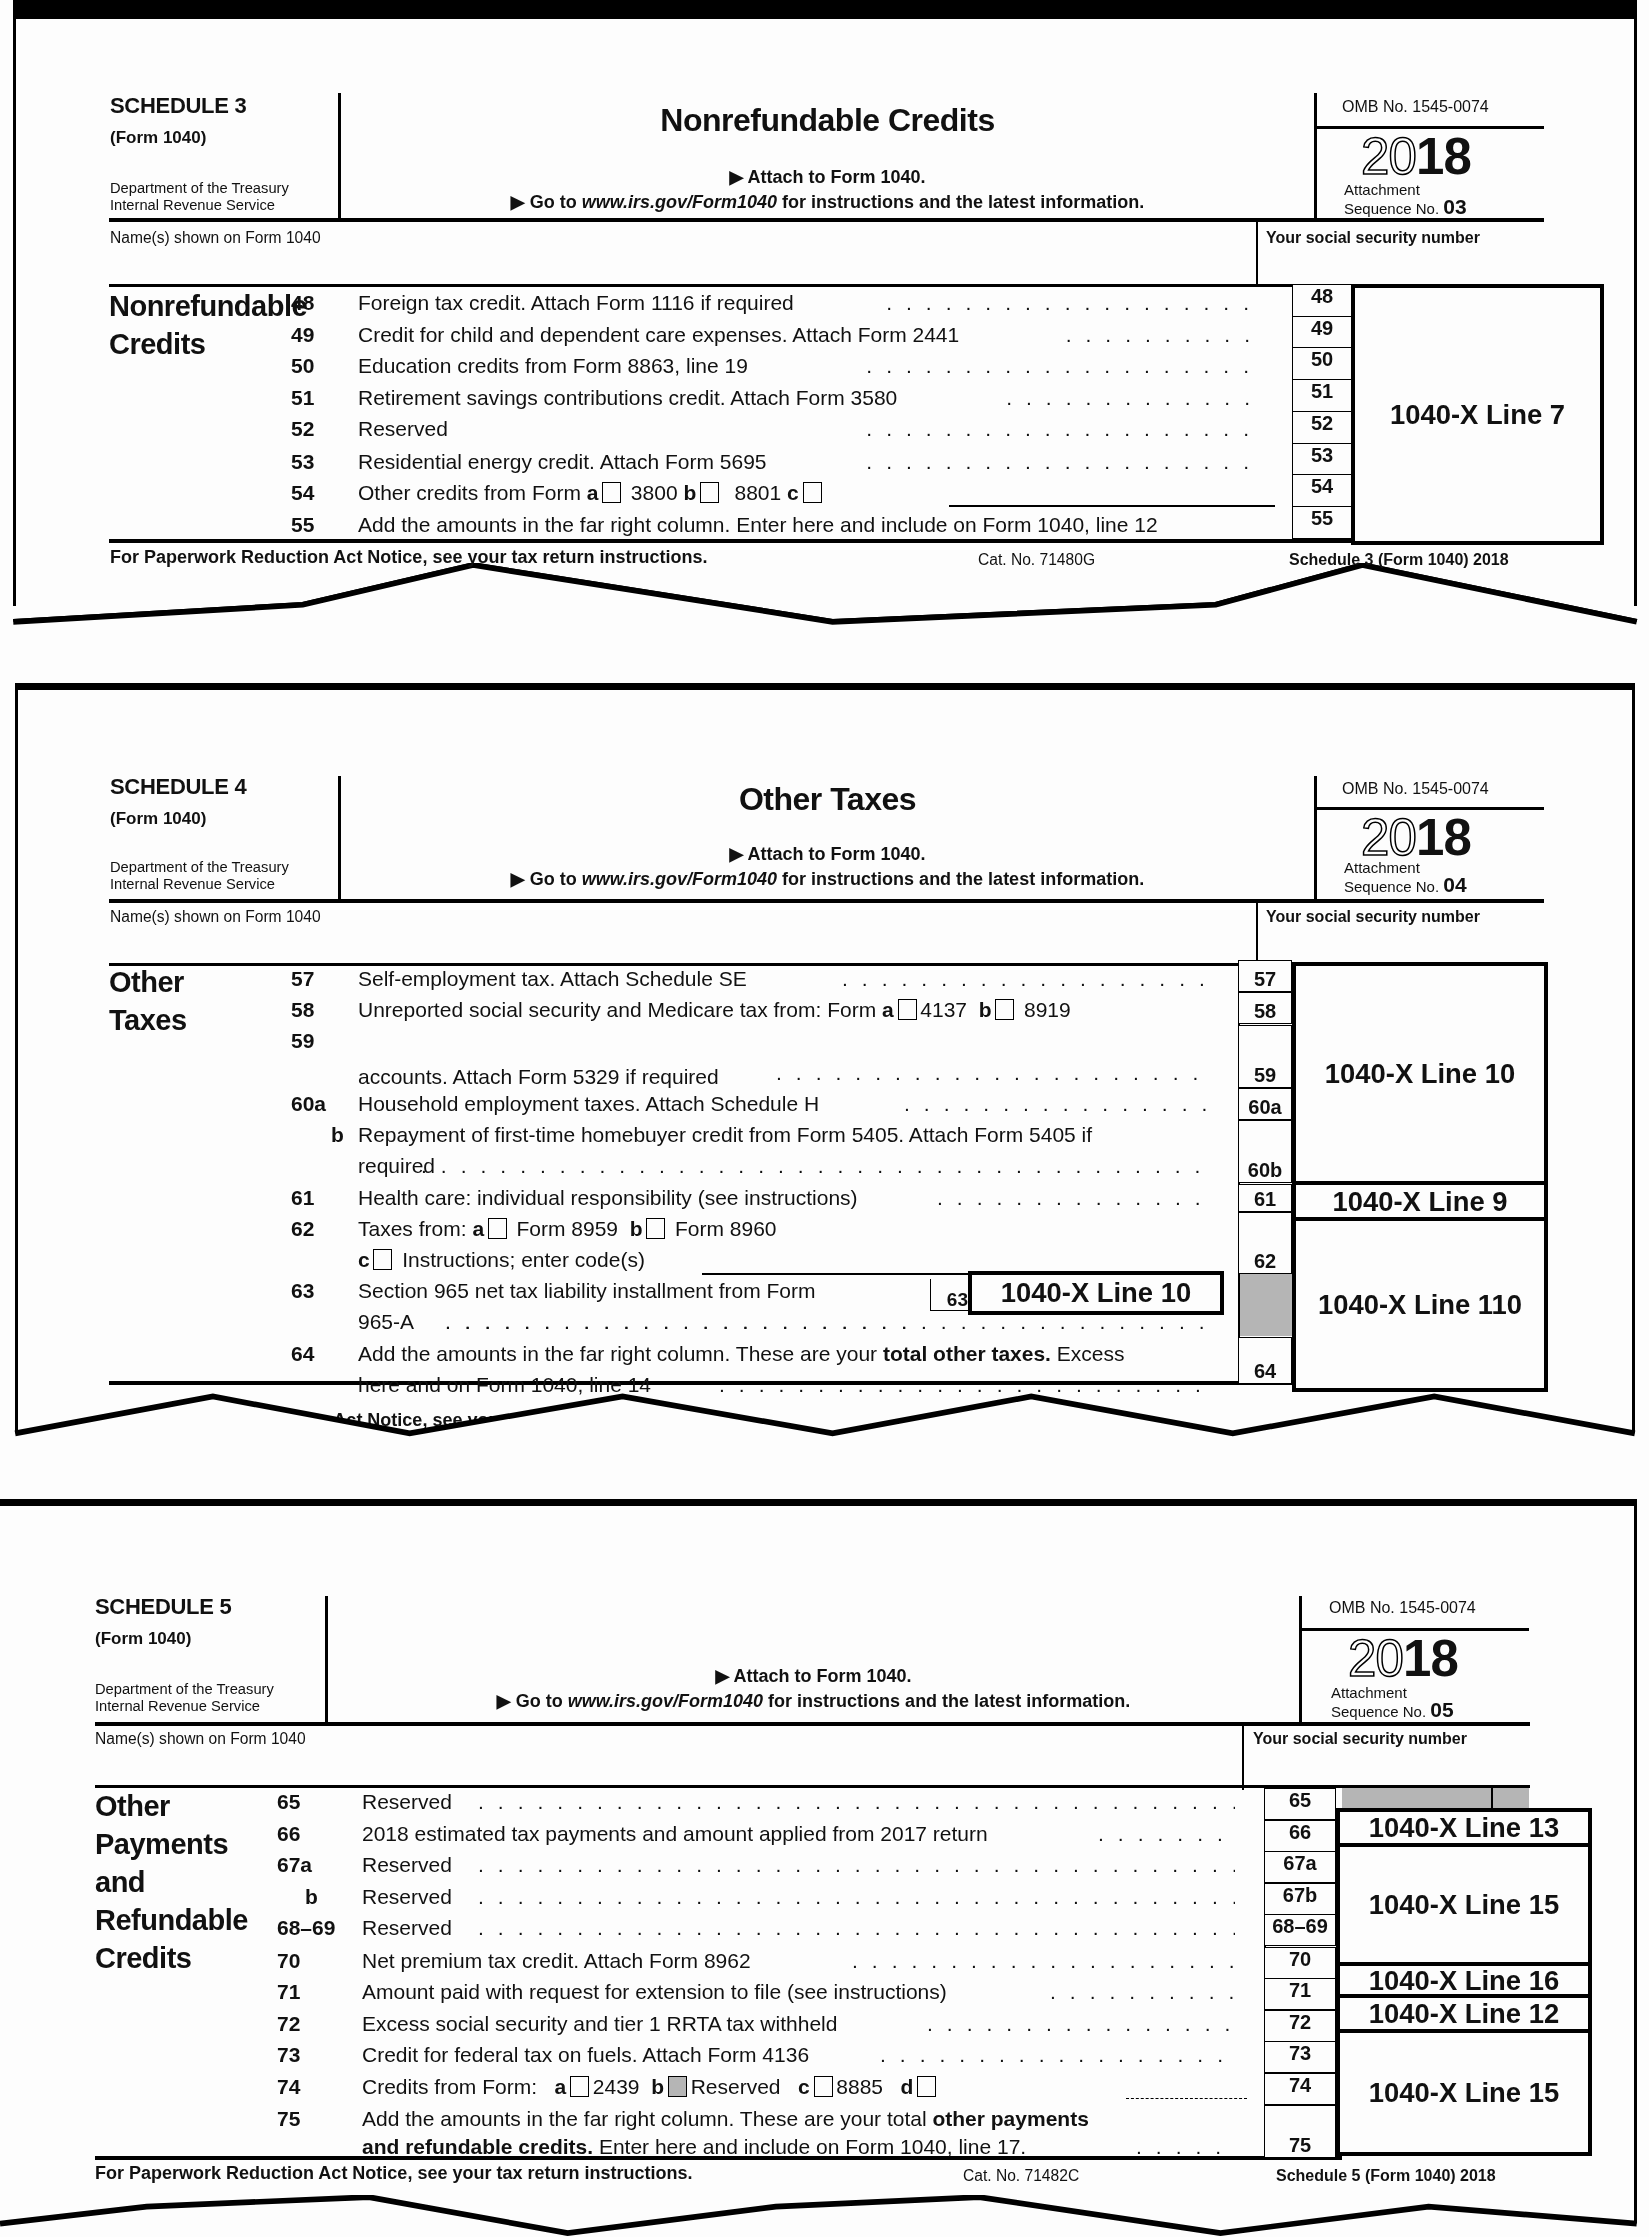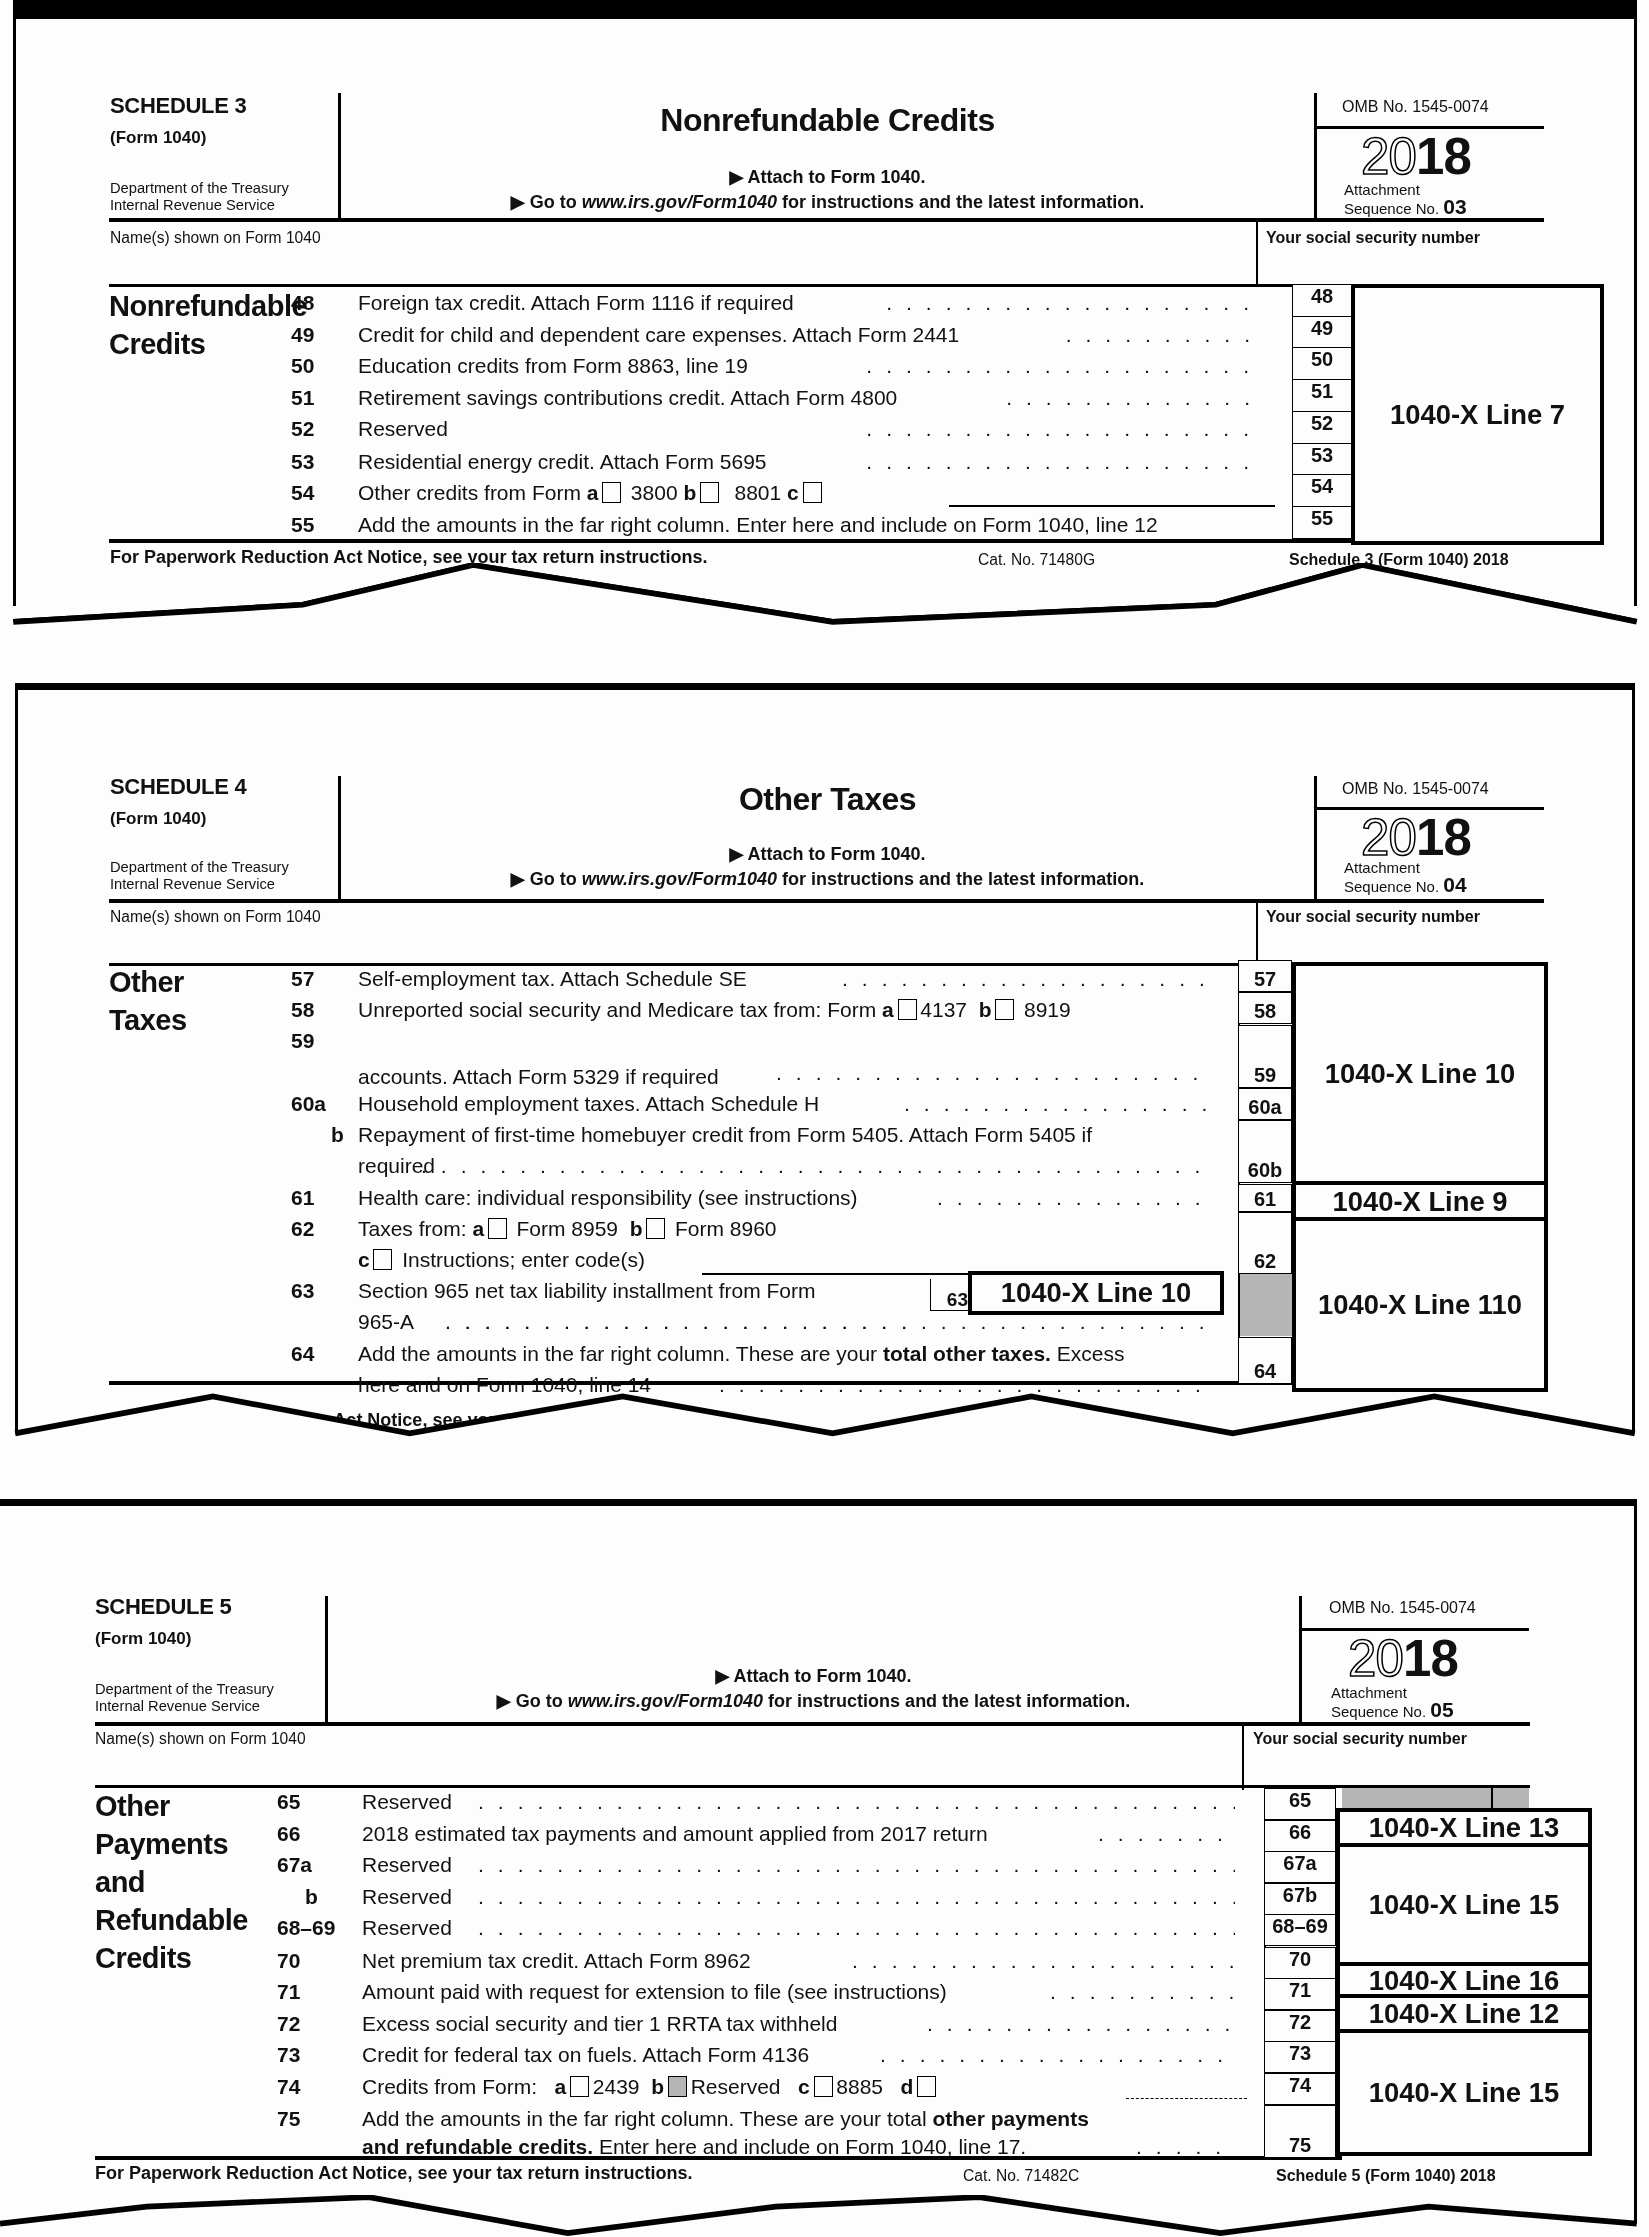--- a/index.html
+++ b/index.html
@@ -99,21 +99,21 @@
     <div class="box" style="left: 1292px; top: 284px; width: 60px; height: 33px;"><span>48</span></div>
     <div class="ln" style="left: 291px; top: 323px;">49</div>
     <div class="txt" style="left: 358px; top: 323px;"><span>Credit for child and dependent care expenses. Attach Form 2441</span></div>
     <div class="txt dots" style="left: 1065px; top: 323px; width: 199px; overflow: hidden; text-align: right; direction: rtl;">........................................</div>
     <div class="box" style="left: 1292px; top: 316px; width: 60px; height: 33px;"><span>49</span></div>
     <div class="ln" style="left: 291px; top: 354px;">50</div>
     <div class="txt" style="left: 358px; top: 354px;"><span>Education credits from Form 8863, line 19</span></div>
     <div class="txt dots" style="left: 861px; top: 354px; width: 402px; overflow: hidden; text-align: right; direction: rtl;">........................................</div>
     <div class="box" style="left: 1292px; top: 347px; width: 60px; height: 33px;"><span>50</span></div>
     <div class="ln" style="left: 291px; top: 386px;">51</div>
-    <div class="txt" style="left: 358px; top: 386px;"><span>Retirement savings contributions credit. Attach Form 4800</span></div>
+    <div class="txt" style="left: 358px; top: 386px;"><span>Retirement savings contributions credit. Attach Form 3580</span></div>
     <div class="txt dots" style="left: 994px; top: 386px; width: 270px; overflow: hidden; text-align: right; direction: rtl;">........................................</div>
     <div class="box" style="left: 1292px; top: 379px; width: 60px; height: 33px;"><span>51</span></div>
     <div class="ln" style="left: 291px; top: 417px;">52</div>
     <div class="txt" style="left: 358px; top: 417px;"><span>Reserved</span></div>
     <div class="txt dots" style="left: 861px; top: 417px; width: 402px; overflow: hidden; text-align: right; direction: rtl;">........................................</div>
     <div class="box" style="left: 1292px; top: 411px; width: 60px; height: 33px;"><span>52</span></div>
     <div class="ln" style="left: 291px; top: 450px;">53</div>
     <div class="txt" style="left: 358px; top: 450px;"><span>Residential energy credit. Attach Form 5695</span></div>
     <div class="txt dots" style="left: 861px; top: 450px; width: 402px; overflow: hidden; text-align: right; direction: rtl;">........................................</div>
     <div class="box" style="left: 1292px; top: 443px; width: 60px; height: 33px;"><span>53</span></div>

